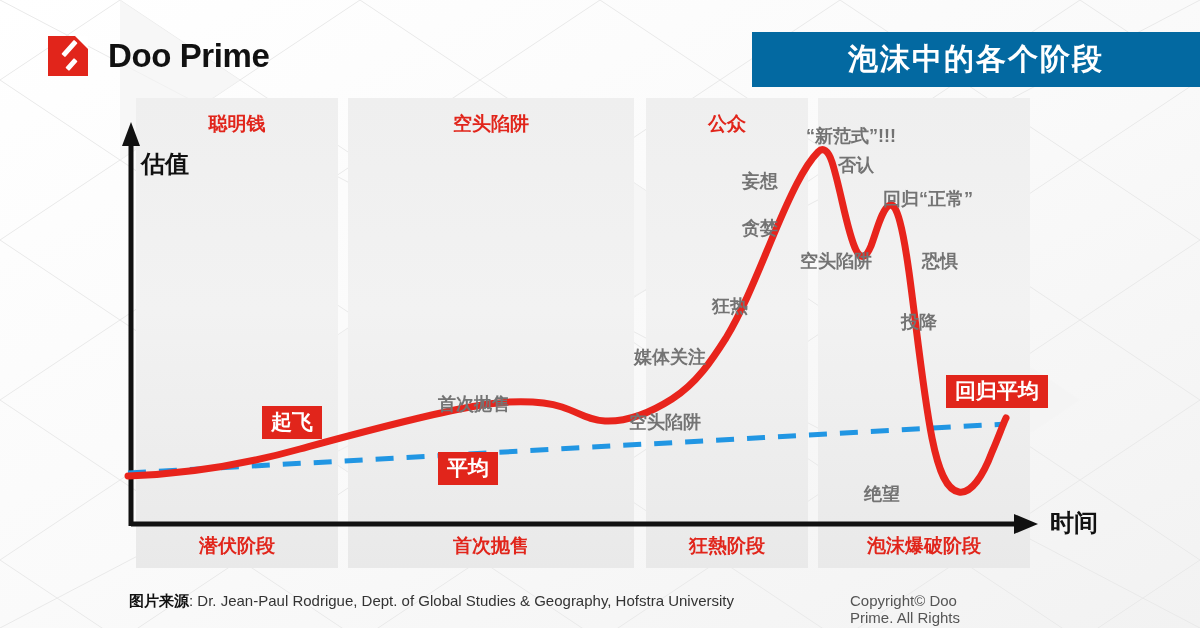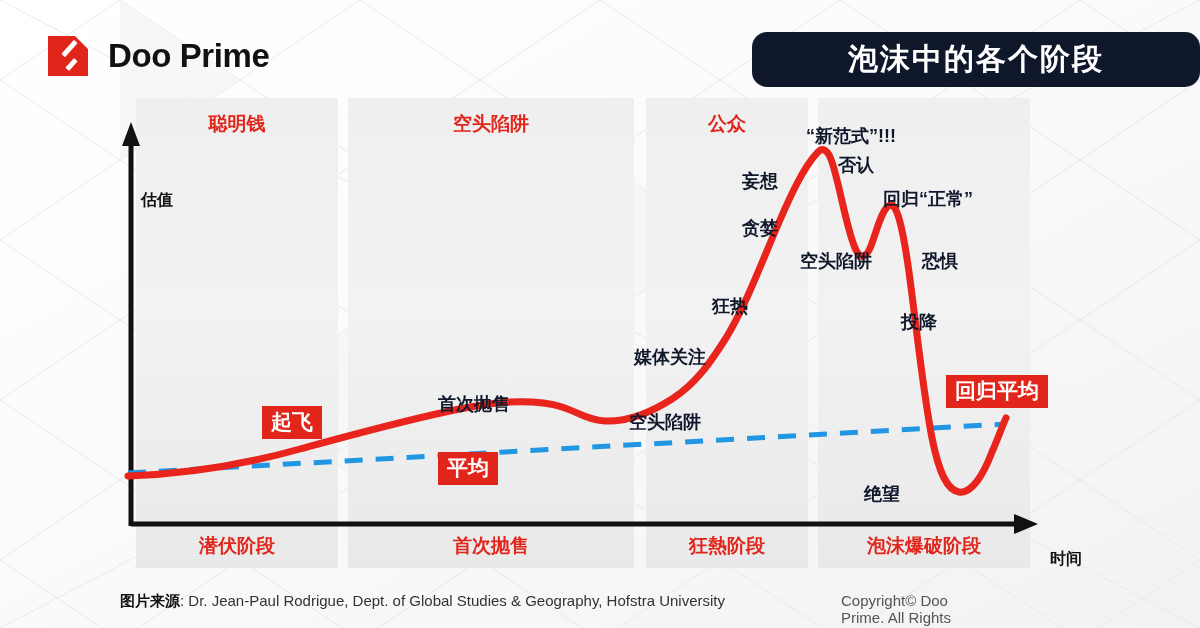--- a/index.html
+++ b/index.html
@@ -58,24 +58,23 @@
   #logo-text {
     font-size: 33px; font-weight: bold; letter-spacing: -0.4px;
     color: #111111;
     white-space: nowrap;
   }
 
   #title-banner {
     position: absolute;
     left: 752px; top: 32px;
     width: 448px; height: 55px;
-    background: #0f172a;
+    background: #0369a1;
     display: flex; align-items: center; justify-content: center;
     z-index: 6;
-    border-radius: 15px;
   }
   #title-banner span {
     color: #ffffff;
     font-size: 30px;
     font-weight: bold;
     letter-spacing: 2px;
   }
 
   
   .phase-band {
@@ -104,42 +103,42 @@
     color: #e1251b;
     font-size: 19px; font-weight: bold;
     text-align: center;
   }
   .phase-bottom {
     color: #e1251b;
     font-size: 19px; font-weight: bold;
     text-align: center;
   }
   .curve-lbl {
-    color: #0f172a;
+    color: #737373;
     font-size: 18px; font-weight: bold;
   }
   .axis-lbl {
     color: #111111;
-    font-size: 16px; font-weight: bold; margin-top: 40px;
+    font-size: 24px; font-weight: bold;
   }
   .tag {
     position: absolute;
     z-index: 5;
     background: #e1251b;
     color: #ffffff;
     font-size: 21px; font-weight: bold;
     padding: 5px 9px 7px 9px;
     line-height: 1;
     white-space: nowrap;
   }
 
   
   #footer {
     position: absolute;
-    left: 8px; bottom: 0;
+    left: 17px; bottom: 0;
     width: 968px; height: 50px;
     z-index: 6;
   }
   #source-text {
     position: absolute; left: 112px; top: 14px;
     font-size: 15px; color: #333333;
   }
   #source-text b { color: #111111; font-weight: bold; }
   #copyright-text {
     position: absolute; left: 833px; top: 14px;

